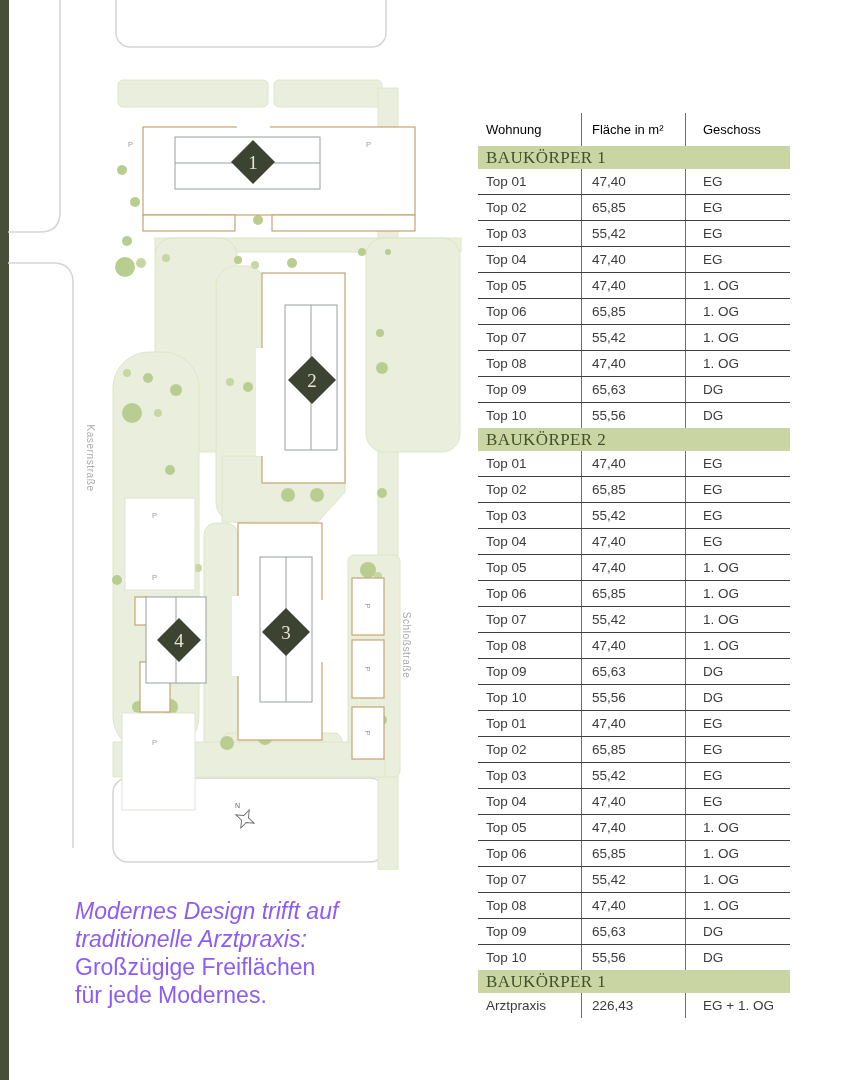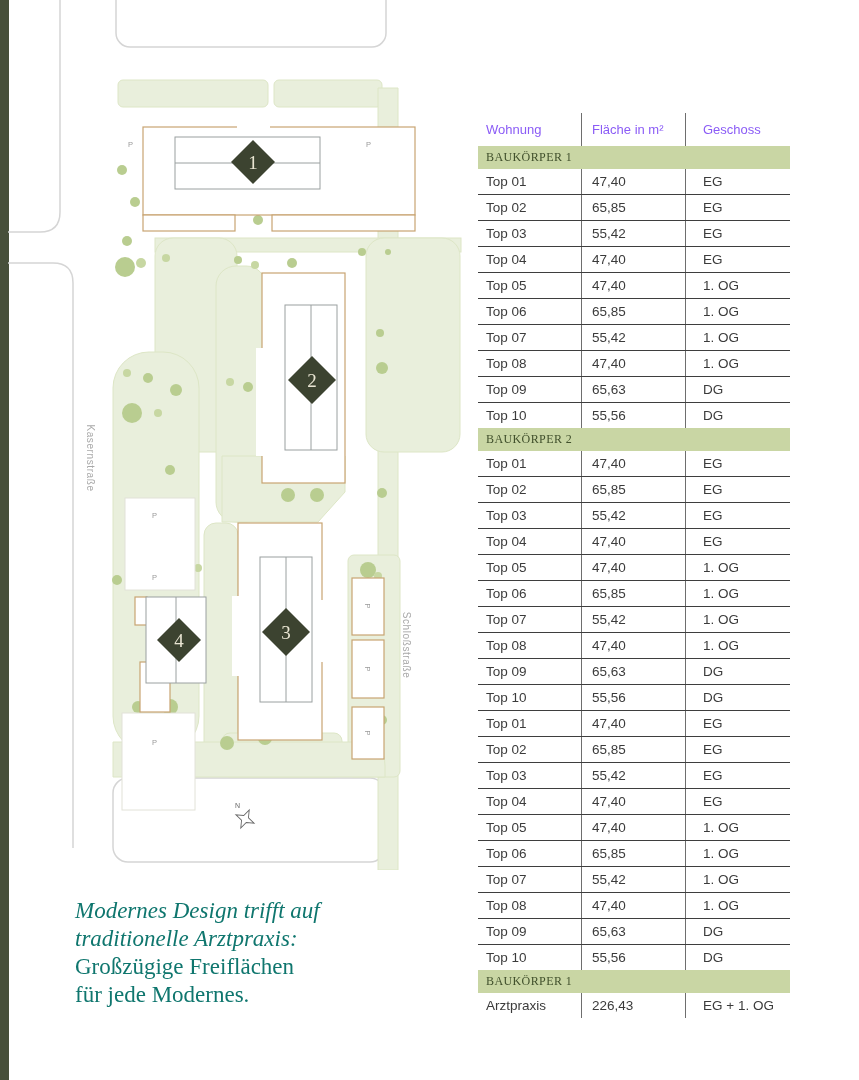--- a/index.html
+++ b/index.html
@@ -20,34 +20,34 @@
   .road{fill:none;stroke:#d5d5d5;stroke-width:1.5;}
   .wht{fill:#ffffff;stroke:none;}
   .dia{fill:#3c4330;}
   .dnum{fill:#e9e5d2;font:19px "Liberation Serif",serif;}
   .street-label{fill:#a8a8a8;font:10px "Liberation Sans",sans-serif;letter-spacing:0.6px;}
   .plabel{fill:#9a9a9a;font:7.5px "Liberation Sans",sans-serif;}
   .nlabel{fill:#666;font:7px "Liberation Sans",sans-serif;}
 
   
   .caption{position:absolute;left:75px;top:897px;width:300px;
-    font-family:Liberation Serif, serif;font-size:23px;line-height:28px;color:#0f766e;}
+    font-family:Liberation Sans, sans-serif;font-size:23px;line-height:28px;color:#8b5cf6;}
   .caption .it{font-style:italic;}
 
   
   .apt-table{position:absolute;left:478px;top:113px;width:312px;}
   .thead{display:flex;}
-  .th{height:33px;line-height:33px;font-size:13px;color:#8b5cf6;box-sizing:border-box;}
+  .th{height:33px;line-height:33px;font-size:13px;color:#000000;box-sizing:border-box;}
   .c,.th{white-space:nowrap;overflow:hidden;}
   .c{line-height:25px;height:25px;font-size:13.5px;color:#3b3b3b;box-sizing:border-box;}
   .w1{width:103px;padding-left:8px;}
   .w2{width:104px;padding-left:10px;border-left:1px solid #6e6e6e;}
   .w3{width:105px;padding-left:17px;border-left:1px solid #6e6e6e;}
   .band{height:23px;line-height:23px;background:#c9d6a4;color:#41502c;
-    font-family:"Liberation Serif",serif;font-size:12px;letter-spacing:0.4px;padding-left:8px;}
+    font-family:"Liberation Serif",serif;font-size:17px;letter-spacing:0.4px;padding-left:8px;}
   .row{display:flex;align-items:flex-end;}
   .row + .row{border-top:1px solid #3e3e3e;}
 </style>
 </head>
 <body>
 
 <div class="edge-strip"></div>
 
 <div class="plan-wrap">
 <svg width="470" height="870" viewBox="0 0 470 870" xmlns="http://www.w3.org/2000/svg">

